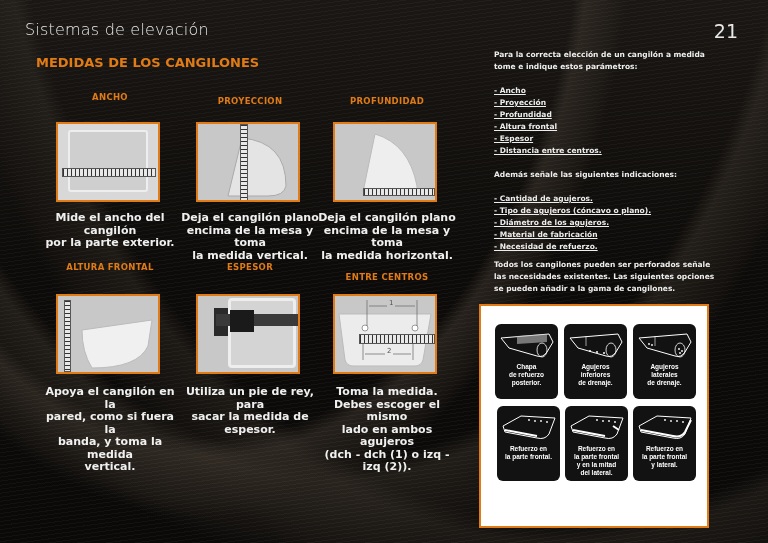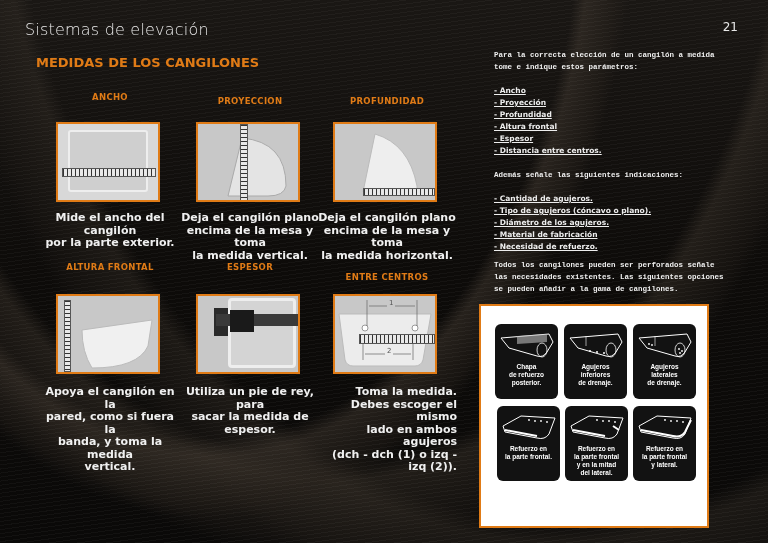--- a/index.html
+++ b/index.html
@@ -17,21 +17,21 @@
       radial-gradient(ellipse 700px 1000px at 330px -200px, transparent 66%, rgba(55,48,40,0.5) 68%, rgba(35,30,25,0.35) 74%, transparent 76%),
       radial-gradient(ellipse 800px 1100px at 560px -250px, transparent 70%, rgba(50,44,37,0.45) 72%, rgba(30,26,22,0.35) 78%, transparent 80%),
       linear-gradient(180deg, #1a1714 0%, #0d0b09 50%, #0a0908 100%);
   }
   .page-title {
     position:absolute; left:25px; top:20px;
     font-size:16px; font-weight:300; color:#e8e8e8; letter-spacing:0.2px;
   }
   .page-number {
     position:absolute; right:30px; top:20px;
-    font-size:12px; color:#e8e8e8;
+    font-size:19px; color:#e8e8e8;
   }
   .section-label {
     position:absolute; left:36px; top:55px;
     font-size:13px; font-weight:bold; color:#e07b16;
   }
   .cell { position:absolute; width:140px; text-align:center; }
   .cell .label {
     font-size:8.5px; font-weight:bold; color:#e07b16; letter-spacing:0.3px;
     position:absolute; left:0; right:0;
   }
@@ -49,21 +49,21 @@
       repeating-linear-gradient(90deg, #333 0 1px, transparent 1px 4px), #e8e8e8;
     border:1px solid #555;
   }
   .ruler.v {
     background: repeating-linear-gradient(180deg, #333 0 1px, transparent 1px 4px), #e8e8e8;
   }
   .right-text {
     position:absolute; left:494px; top:49px; width:230px;
     font-size:7.5px; font-weight:bold; color:#eee; line-height:12px;
   }
-  .right-text p { margin:0;font-family:Liberation Mono, monospace; }
+  .right-text p { margin:0; }
   .right-text ul { list-style:none; margin:0; padding:0;text-decoration:underline; }
   .gap { height:12px; }
   .gap-s { height:6px; }
   .options-panel {
     position:absolute; left:479px; top:304px; width:230px; height:224px;
     background:#fff; border:2px solid #e07b16; box-sizing:border-box;
   }
   .opt {
     position:absolute; width:63px; height:75px;
     background:#121212; border-radius:6px; text-align:center;
@@ -167,21 +167,21 @@
       <line x1="82" y1="4" x2="82" y2="30" stroke="#666" stroke-width="0.7"></line>
       <line x1="34" y1="10" x2="80" y2="10" stroke="#666" stroke-width="0.7"></line>
       <line x1="28" y1="40" x2="28" y2="64" stroke="#666" stroke-width="0.7"></line>
       <line x1="78" y1="40" x2="78" y2="64" stroke="#666" stroke-width="0.7"></line>
       <line x1="30" y1="58" x2="76" y2="58" stroke="#666" stroke-width="0.7"></line>
     </svg>
     <div style="position:absolute; left:52px; top:3px; font-size:7px; color:#555; background:#c8c8c8; padding:0 2px;">1</div>
     <div class="ruler" style="left:24px; right:0; top:38px; height:8px;"></div>
     <div style="position:absolute; left:50px; top:51px; font-size:7px; color:#555; background:#ececec; padding:0 2px;">2</div>
   </div>
-  <div class="caption" style="top:126px;text-align:right;">
+  <div class="caption" style="top:126px;">
     <div>Toma la medida.</div>
     <div>Debes escoger el mismo</div>
     <div>lado en ambos agujeros</div>
     <div>(dch - dch (1) o izq - izq (2)).</div>
   </div>
 </div>
 
 <div class="right-text">
   <p>Para la correcta elección de un cangilón a medida</p>
   <p>tome e indique estos parámetros:</p>

